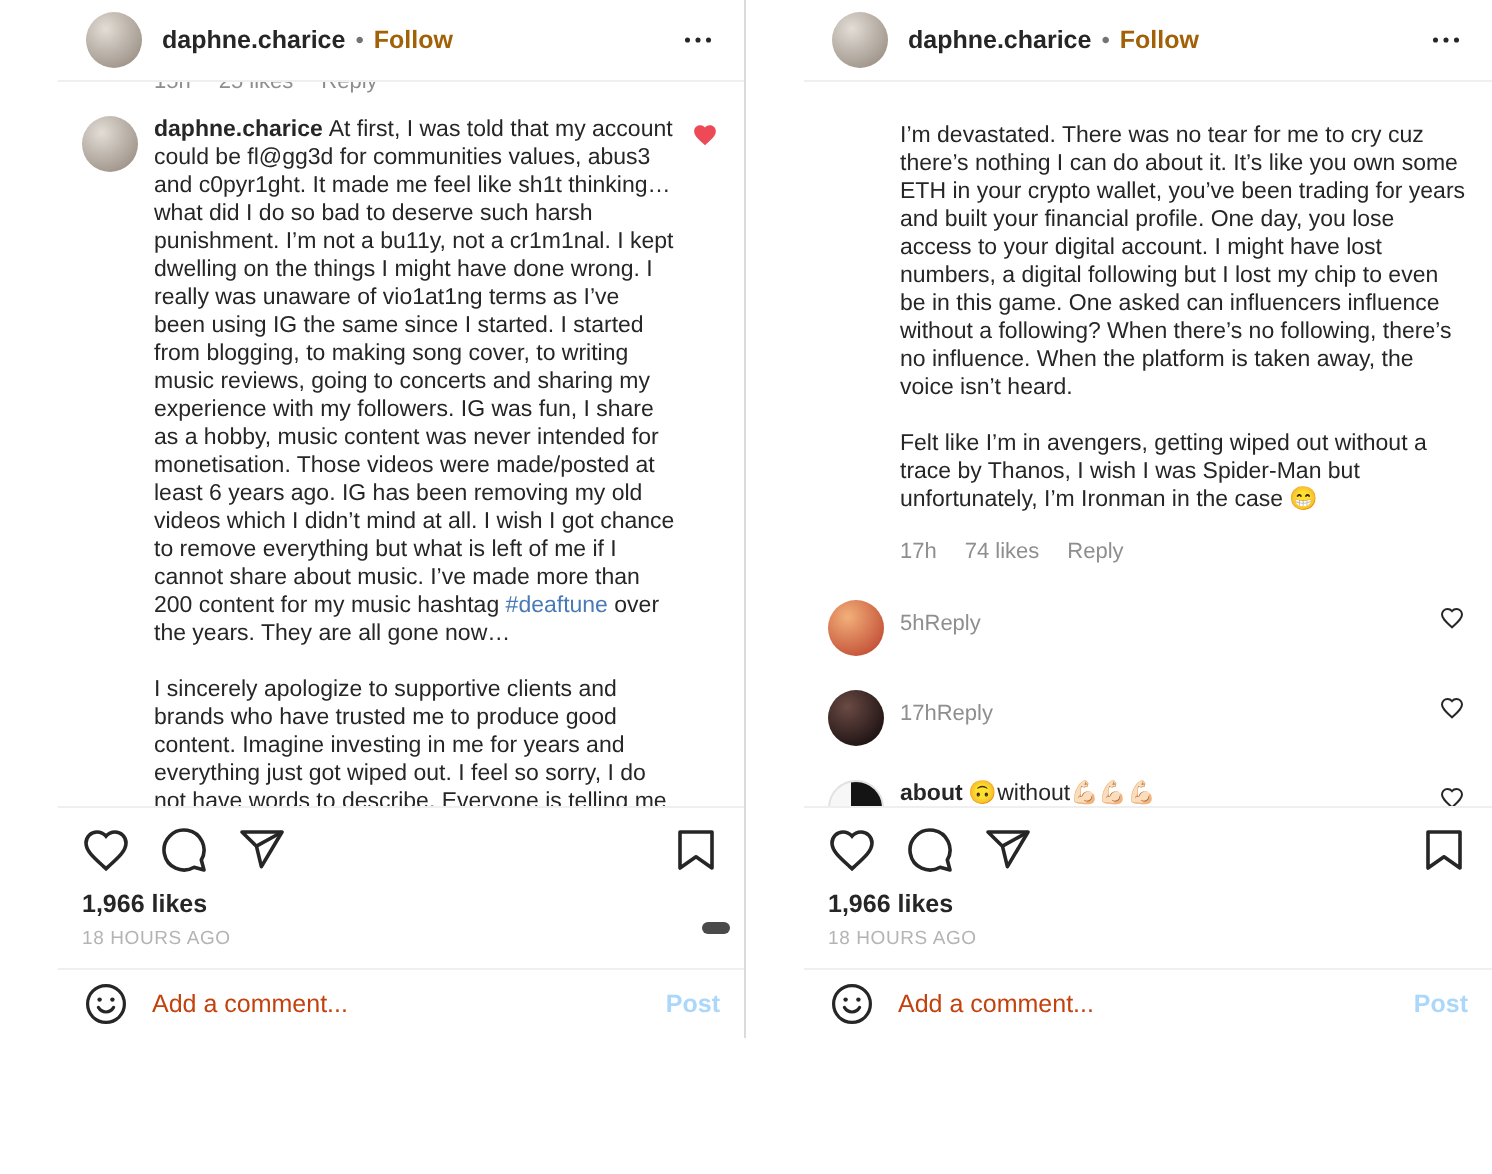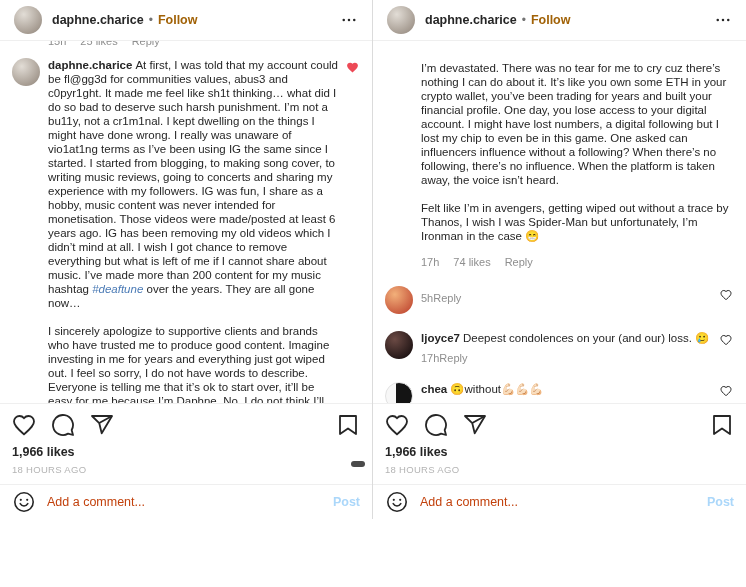--- a/index.html
+++ b/index.html
@@ -1,19 +1,19 @@
 <!DOCTYPE html>
 <html><head>
 <meta charset="utf-8">
 <style>
   * { box-sizing: border-box; }
   html,body { margin:0; padding:0; background:#fff; }
   body { font-family:"Liberation Sans", sans-serif; color:#262626; }
   .app { width:746px; height:587px; display:flex; overflow:hidden; background:#fff; }
-  .panel { width:373px; height:519px; display:flex; flex-direction:column; background:#fff; position:relative; }
+  .panel { width:373px; height:519px; display:flex; flex-direction:column; background:#fff; position:relative;padding-left:29px; }
   .panel.left { border-right:1px solid #dbdbdb; }
 
   .header { height:41px; min-height:41px; display:flex; align-items:center; padding:0 14px; border-bottom:1px solid #efefef; }
   .avatar { border-radius:50%; flex:none; }
   .h-av { width:28px; height:28px; margin-right:10px; }
   .uname-h { font-size:12.5px; font-weight:700; }
   .dot { color:#737373; font-size:12px; margin:0 5px; }
   .follow { color:#a16207; font-weight:700; font-size:12.5px; cursor:pointer; }
   .more { margin-left:auto; display:flex; align-items:center; cursor:pointer; }
 
@@ -21,21 +21,21 @@
 
   .meta-row { display:flex; gap:14px; color:#8e8e8e; font-size:11px; line-height:13px; }
   .clipped-meta { margin:-6px 0 0 36px; }
 
   .comment-row { display:flex; gap:8px; margin-top:10px; }
   .c-av { width:28px; height:28px; }
   .comment-body { flex:1; min-width:0; }
   .para { margin:0; font-size:11.5px; line-height:14px; }
   .para.gap { margin-top:14px; }
   .uname { font-weight:700; margin-right:3px; }
-  .hashtag { color:#4a7ab5; text-decoration:none; cursor:pointer;font-style:italic; }
+  .hashtag { color:#4a7ab5; text-decoration:none; cursor:pointer; }
   .like-col { width:14px; flex:none; padding-top:3px; }
 
   .continuation { margin-left:36px; padding-top:20px; }
   .continuation .meta-row { margin-top:13px; }
 
   .comment-item { display:flex; gap:8px; margin-top:17px; }
   .comment-item .meta-row { margin-top:6px; gap:0; }
   .c-text { font-size:11.5px; line-height:15px; margin:0; }
 
   .footer { border-top:1px solid #efefef; flex:none; }
@@ -183,37 +183,36 @@
         <div class="like-col">
             <svg width="12" height="12" viewBox="0 0 24 24">
               <path d="M12 21.35l-1.45-1.32C5.4 15.36 2 12.28 2 8.5 2 5.42 4.42 3 7.5 3c1.74 0 3.41.81 4.5 2.09C13.09 3.81 14.76 3 16.5 3 19.58 3 22 5.42 22 8.5c0 3.78-3.4 6.86-8.55 11.54L12 21.35z" fill="none" stroke="#262626" stroke-width="2"></path>
             </svg>
           </div>
       </div>
 
       <div class="comment-item">
         <div class="avatar c-av av-ljoyce"></div>
         <div class="comment-body">
-          <p class="c-text"><span class="uname">ljoyce7</span><span>Deepest condolences on your (and our) loss. 🥲</span></p>
           <div class="meta-row">
               <span>17h</span>
               <span>Reply</span>
             </div>
         </div>
         <div class="like-col">
             <svg width="12" height="12" viewBox="0 0 24 24">
               <path d="M12 21.35l-1.45-1.32C5.4 15.36 2 12.28 2 8.5 2 5.42 4.42 3 7.5 3c1.74 0 3.41.81 4.5 2.09C13.09 3.81 14.76 3 16.5 3 19.58 3 22 5.42 22 8.5c0 3.78-3.4 6.86-8.55 11.54L12 21.35z" fill="none" stroke="#262626" stroke-width="2"></path>
             </svg>
           </div>
       </div>
 
       <div class="comment-item">
         <div class="avatar c-av av-chea"></div>
         <div class="comment-body">
-          <p class="c-text"><span class="uname">chea</span><span>🙃without💪🏻💪🏻💪🏻</span></p>
+          <p class="c-text"><span class="uname">about</span><span>🙃without💪🏻💪🏻💪🏻</span></p>
           <div class="meta-row">
               <span>17h</span>
               <span>Reply</span>
             </div>
         </div>
         <div class="like-col">
             <svg width="12" height="12" viewBox="0 0 24 24">
               <path d="M12 21.35l-1.45-1.32C5.4 15.36 2 12.28 2 8.5 2 5.42 4.42 3 7.5 3c1.74 0 3.41.81 4.5 2.09C13.09 3.81 14.76 3 16.5 3 19.58 3 22 5.42 22 8.5c0 3.78-3.4 6.86-8.55 11.54L12 21.35z" fill="none" stroke="#262626" stroke-width="2"></path>
             </svg>
           </div>

